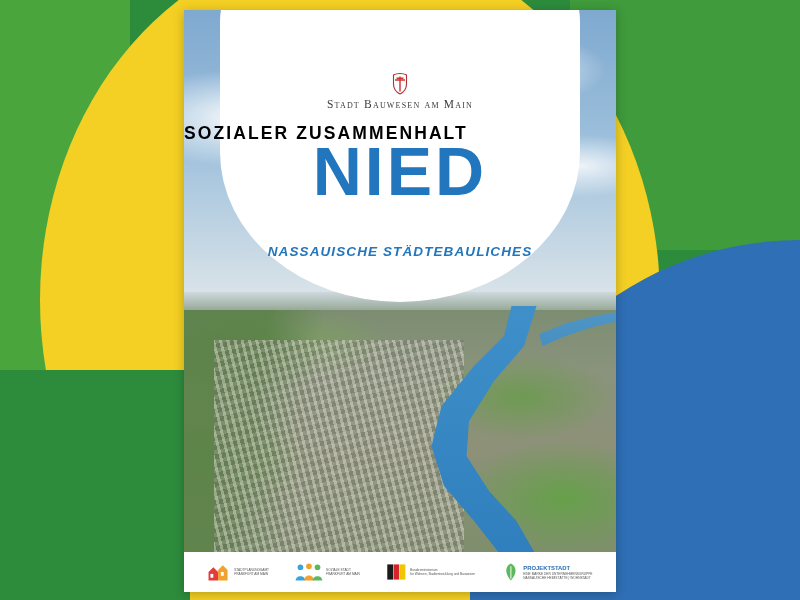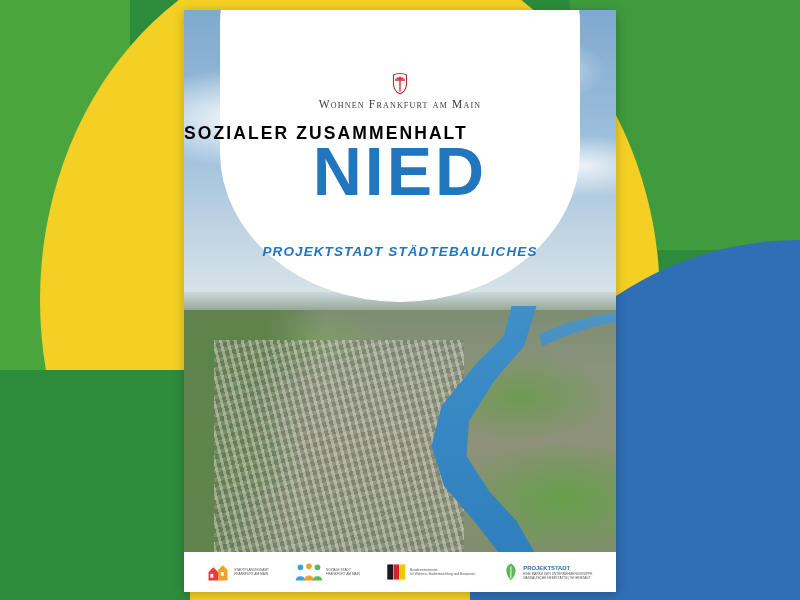--- a/index.html
+++ b/index.html
@@ -253,27 +253,27 @@
   </div>
 
   <div class="circle"></div>
 
   <div class="city-logo">
     <svg class="crest" width="26" height="24" viewBox="0 0 26 24">
       <path d="M13 1.5 C9 1.5 6.5 3 6.5 3 L6.5 12 C6.5 17 10 20.5 13 22 C16 20.5 19.5 17 19.5 12 L19.5 3 C19.5 3 17 1.5 13 1.5 Z" fill="#ffffff" stroke="#b03030" stroke-width="1.1"></path>
       <path d="M13 4.5 L13 19.5 M8 8 L18 8" stroke="#c33" stroke-width="1.4" fill="none"></path>
       <path d="M9.5 5.5 L16.5 5.5 L16.5 7 L9.5 7 Z" fill="#c33"></path>
     </svg>
-    <div class="city-name">Wohnen Frankfurt am Main</div>
+    <div class="city-name">Stadt Bauwesen am Main</div>
   </div>
 
   <div class="kicker">SOZIALER ZUSAMMENHALT</div>
   <div class="title">NIED</div>
   <div class="subtitle">
-    <span>PROJEKTSTADT STÄDTEBAULICHES</span><br>
+    <span>NASSAUISCHE STÄDTEBAULICHES</span><br>
   </div>
 
   <div class="logobar">
 
     <div class="logo">
       <svg class="logo-mark" width="26" height="22" viewBox="0 0 26 22">
         <path d="M2 20 L2 11 L7 6 L12 11 L12 20 Z" fill="#e23c3c"></path>
         <path d="M12 20 L12 9 L17 4 L22 9 L22 20 Z" fill="#f0a22e"></path>
         <rect x="4" y="13" width="3" height="4" fill="#fff"></rect>
         <rect x="15" y="11" width="3" height="4" fill="#fff"></rect>

